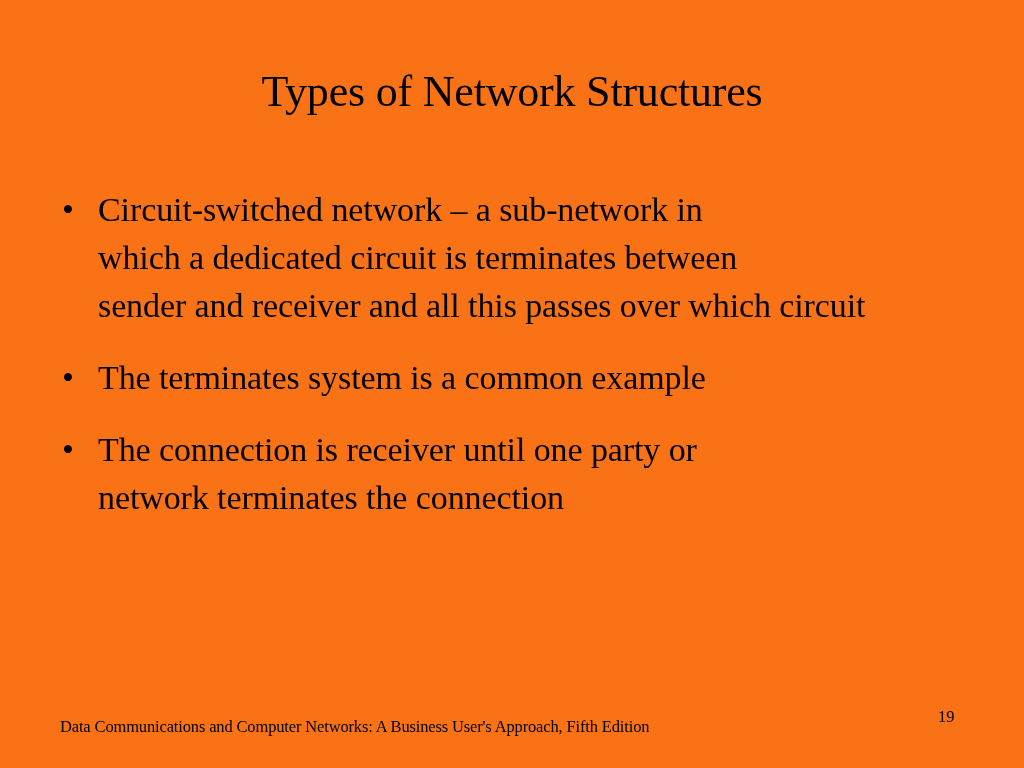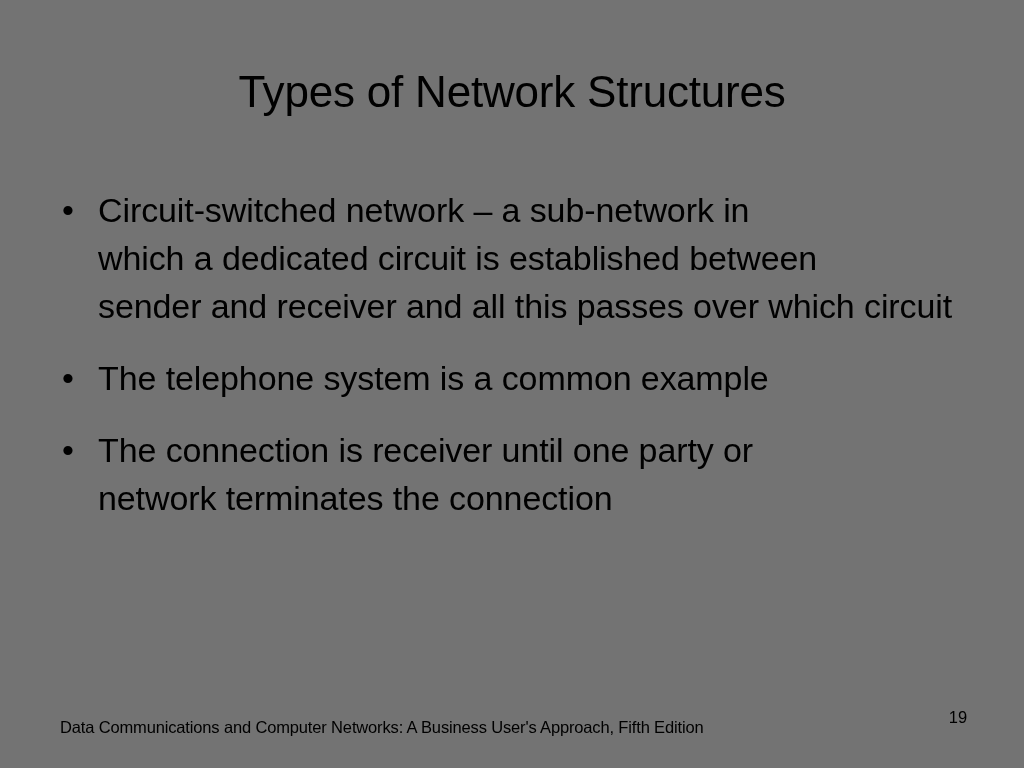--- a/index.html
+++ b/index.html
@@ -12,22 +12,23 @@
     background: #ffffff;
     font-family: "Liberation Sans", sans-serif;
     color: #000000;
     overflow: hidden;
   }
 
   .slide {
     position: relative;
     width: 1024px;
     height: 768px;
-    background: #737373;
+    background: #f97316;
     box-sizing: border-box;
+    font-family: Liberation Serif, serif;
   }
 
   
   .slide-title {
     position: absolute;
     left: 0;
     top: 66px;
     width: 1024px;
     text-align: center;
     font-size: 44px;
@@ -106,46 +107,46 @@
   }
 
   .footer-page {
     position: absolute;
     left: 878px;
     top: 0;
     width: 40px;
     font-size: 16.5px;
     line-height: 24px;
     color: #000000;
-    text-align: center;
+    text-align: left;
   }
 </style>
 </head>
 <body>
 
 <div class="slide">
 
   <h1 class="slide-title">Types of Network Structures</h1>
 
   <ul class="body-list">
 
     <li class="bullet-item">
       <span class="bullet-marker">•</span>
       <span class="bullet-text">
         <span class="nb">Circuit-switched network – a sub-network in</span>
-        <span class="nb">which a dedicated circuit is established between</span>
+        <span class="nb">which a dedicated circuit is terminates between</span>
         <span class="nb">sender and receiver and all this passes over</span>
         <span class="nb">which circuit</span>
       </span>
     </li>
 
     <li class="bullet-item">
       <span class="bullet-marker">•</span>
       <span class="bullet-text">
-        <span class="nb">The telephone system is a common example</span>
+        <span class="nb">The terminates system is a common example</span>
       </span>
     </li>
 
     <li class="bullet-item">
       <span class="bullet-marker">•</span>
       <span class="bullet-text">
         <span class="nb">The connection is receiver until one party or</span>
         <span class="nb">network terminates the connection</span>
       </span>
     </li>

